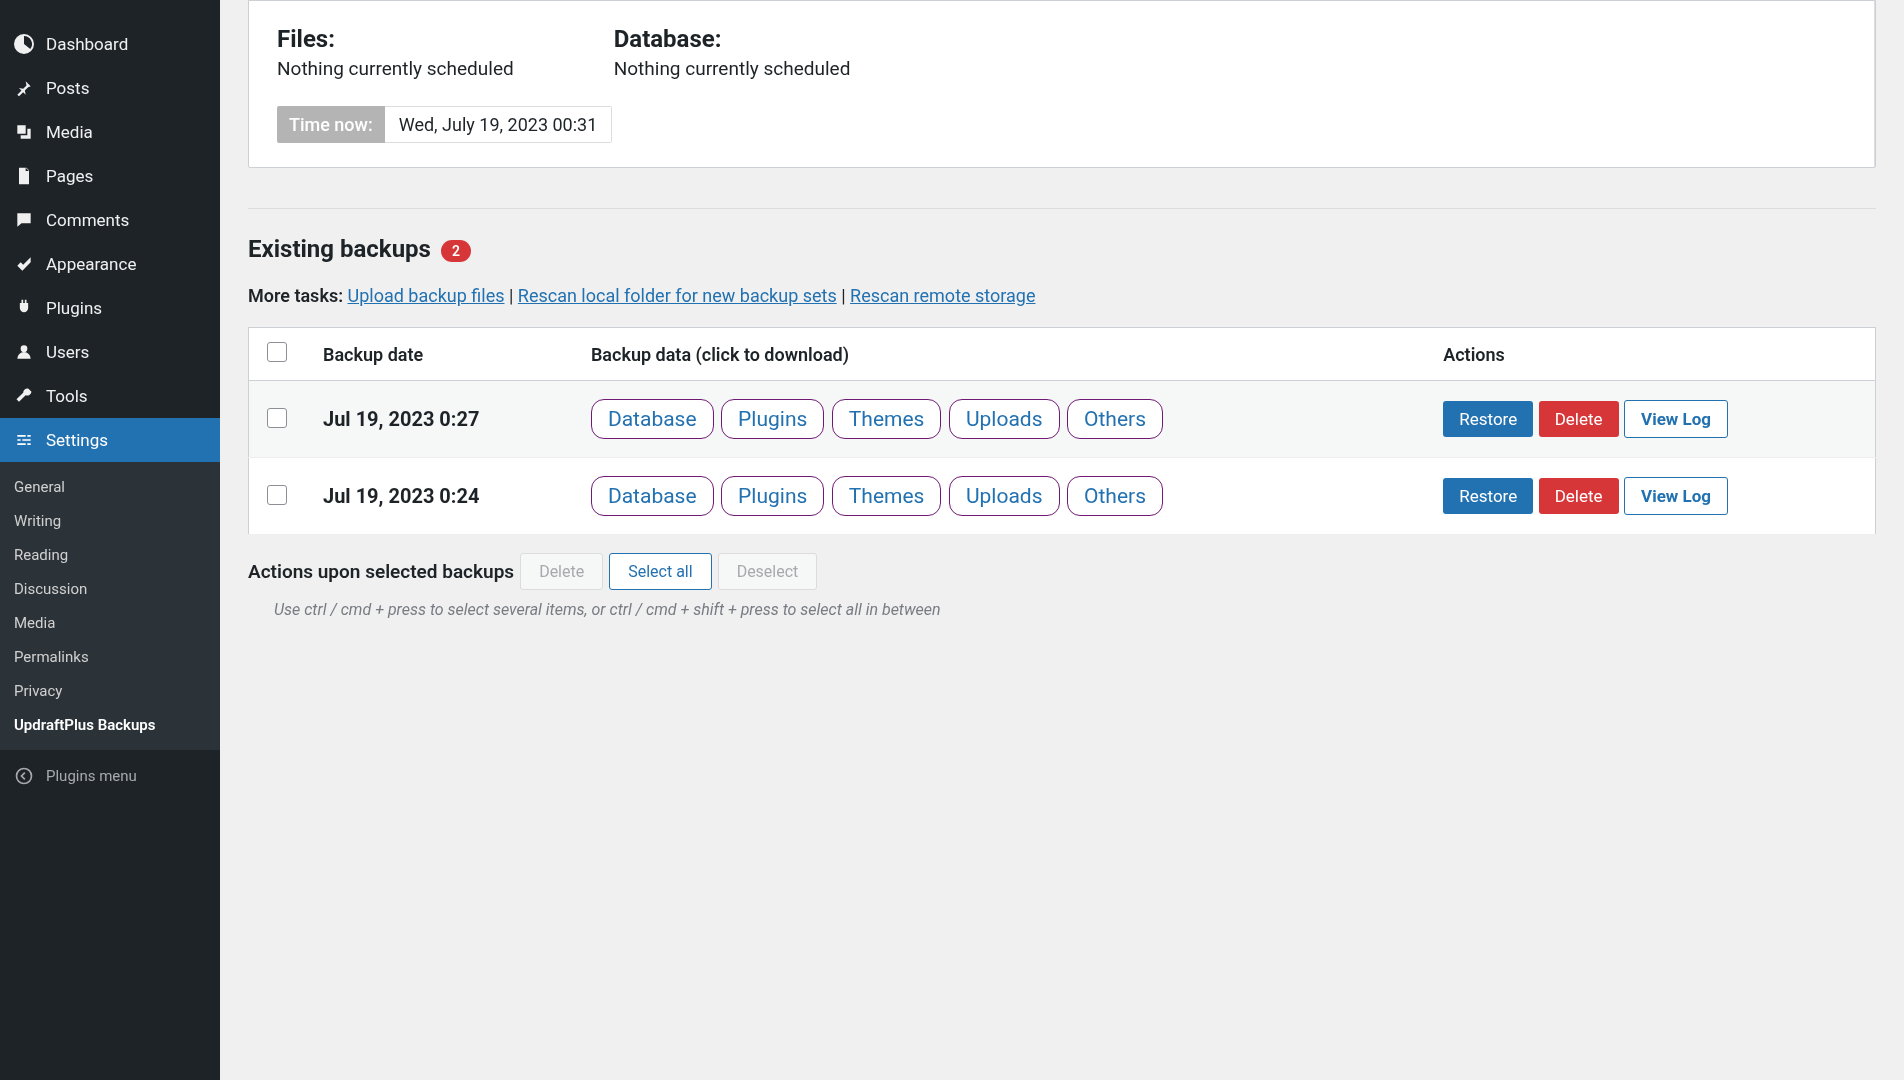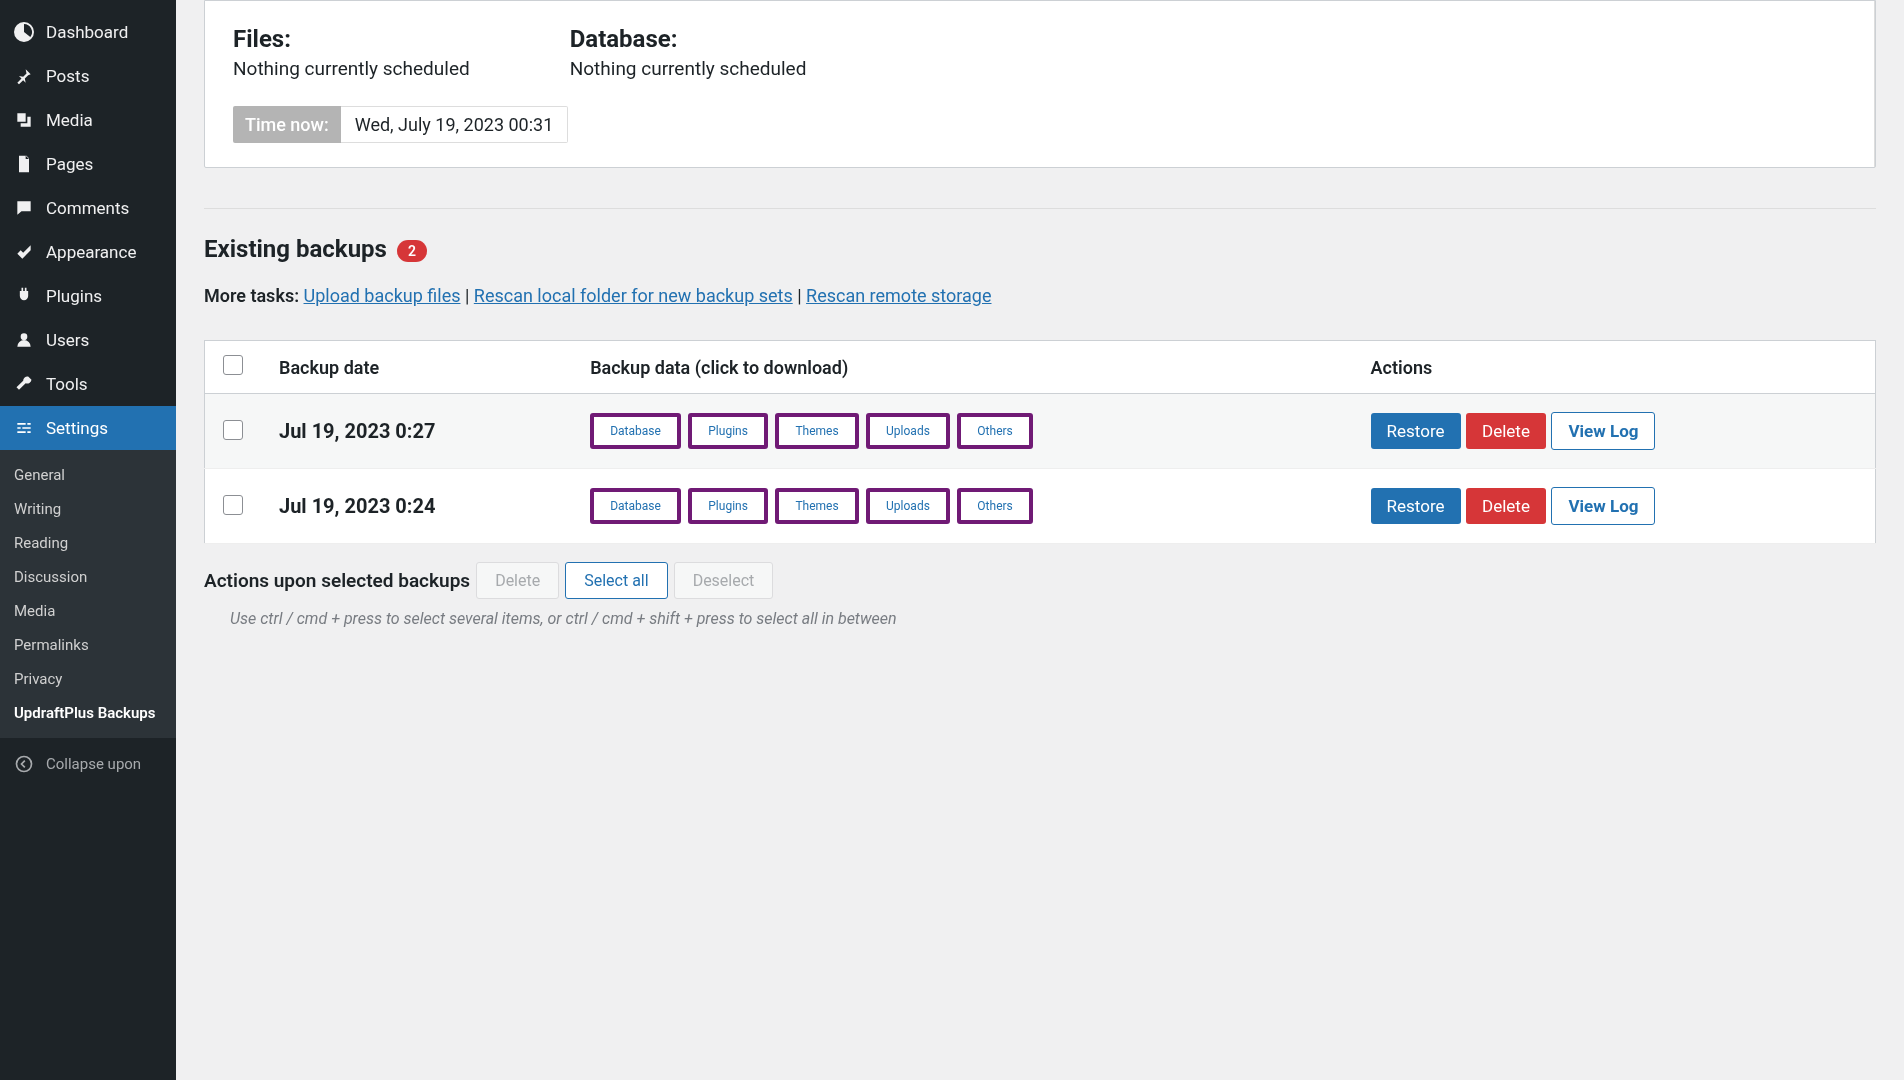--- a/index.html
+++ b/index.html
@@ -11,25 +11,25 @@
       font-family: -apple-system, BlinkMacSystemFont, "Segoe UI", Roboto, Oxygen, Ubuntu, sans-serif;
       background: #f0f0f1;
       color: #1d2327;
       font-size: 14px;
     }
     .container {
       display: flex;
       min-height: 100vh;
     }
     .sidebar {
-      width: 176px;
+      width: 220px;
       background: #1d2327;
       color: #f0f0f1;
       flex-shrink: 0;
-      padding-top: 10px;
+      padding-top: 22px;
     }
     .sidebar-item {
       display: flex;
       align-items: center;
       padding: 10px 12px;
       color: #f0f0f1;
       cursor: pointer;
       font-size: 17px;
     }
     .sidebar-item.active {
@@ -188,21 +188,21 @@
       color: #fff;
       border-radius: 14px;
       padding: 3px 11px;
       font-size: 14px;
       font-weight: 600;
       vertical-align: middle;
       margin-left: 4px;
     }
     .more-tasks {
       font-size: 18px;
-      margin-bottom: 34px;
+      margin-bottom: 21px;
     }
     .more-tasks strong{font-weight:600}
     .link {
       color: #2271b1;
       text-decoration: underline;
       cursor:pointer;
     }
     
     .backup-table {
       width: 100%;
@@ -231,26 +231,26 @@
       height: 20px;
       border: 1px solid #8c8f94;
       border-radius: 3px;
       display: inline-block;
       cursor: pointer;
       background:#fff;
     }
     .backup-date { font-size: 20px; font-weight: 700; }
     .pill {
       display: inline-block;
-      border: 4px solid #701a75;
+      border: 1px solid #701a75;
       color: #2271b1;
       background:#fff;
       padding: 7px 16px;
-      font-size: 12px;
-      border-radius: 3px;
+      font-size: 21px;
+      border-radius: 13px;
       margin-right: 4px;
       cursor: pointer;
     }
     .btn {
       display: inline-block;
       padding: 8px 16px;
       font-size: 17px;
       border-radius: 3px;
       cursor: pointer;
       margin-right: 2px;
@@ -382,21 +382,21 @@
       <div class="sidebar-subitem">Privacy</div>
       <div class="sidebar-subitem current">UpdraftPlus Backups</div>
     </div>
     <div class="collapse-menu">
       <span class="sidebar-icon">
           <svg viewBox="0 0 24 24" width="20" height="20" fill="currentColor">
             <circle cx="12" cy="12" r="9" fill="none" stroke="currentColor" stroke-width="2"></circle>
             <path d="M13 8l-4 4 4 4" fill="none" stroke="currentColor" stroke-width="2"></path>
           </svg>
         </span>
-      <span>Collapse upon</span>
+      <span>Plugins menu</span>
     </div>
   </div>
 
   <div class="main">
 
     <div class="top-panel">
       <div class="top-panel-left">
         <div class="status-row">
           <div class="status-item">
             <h2>Files:</h2>

